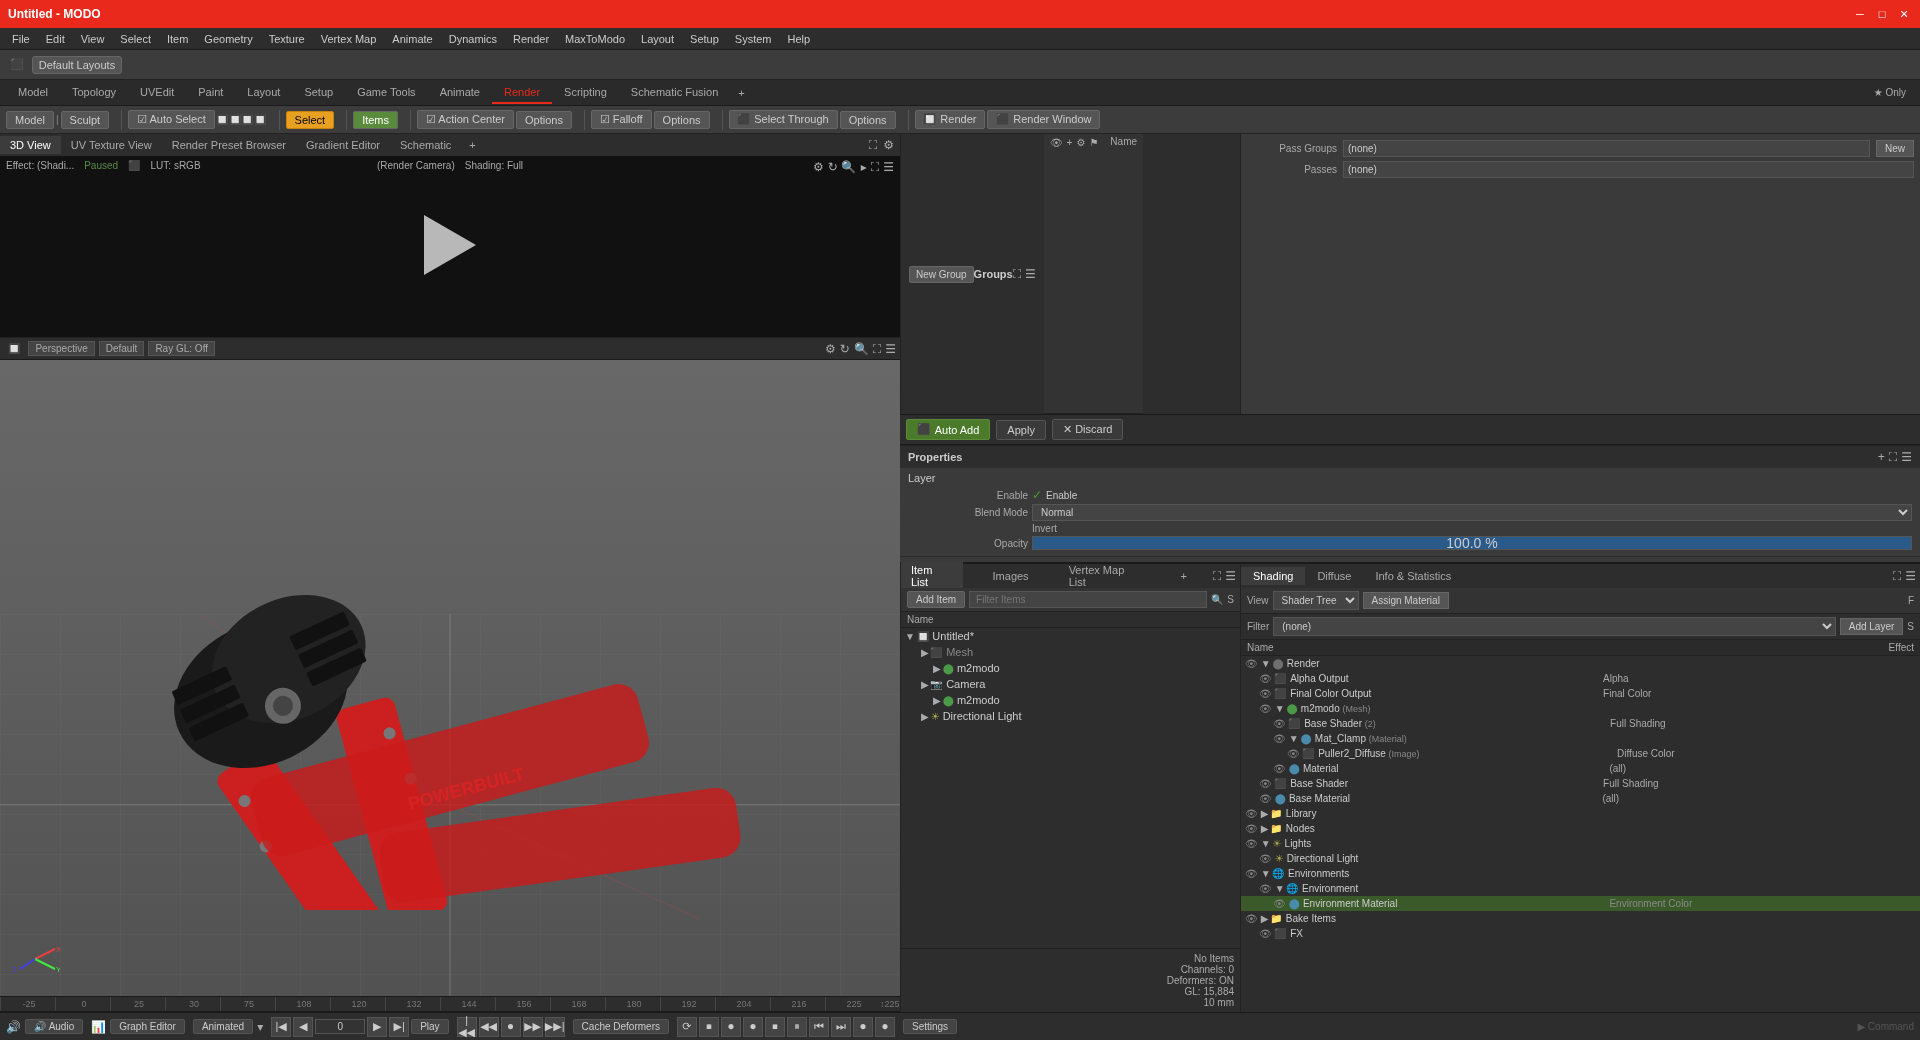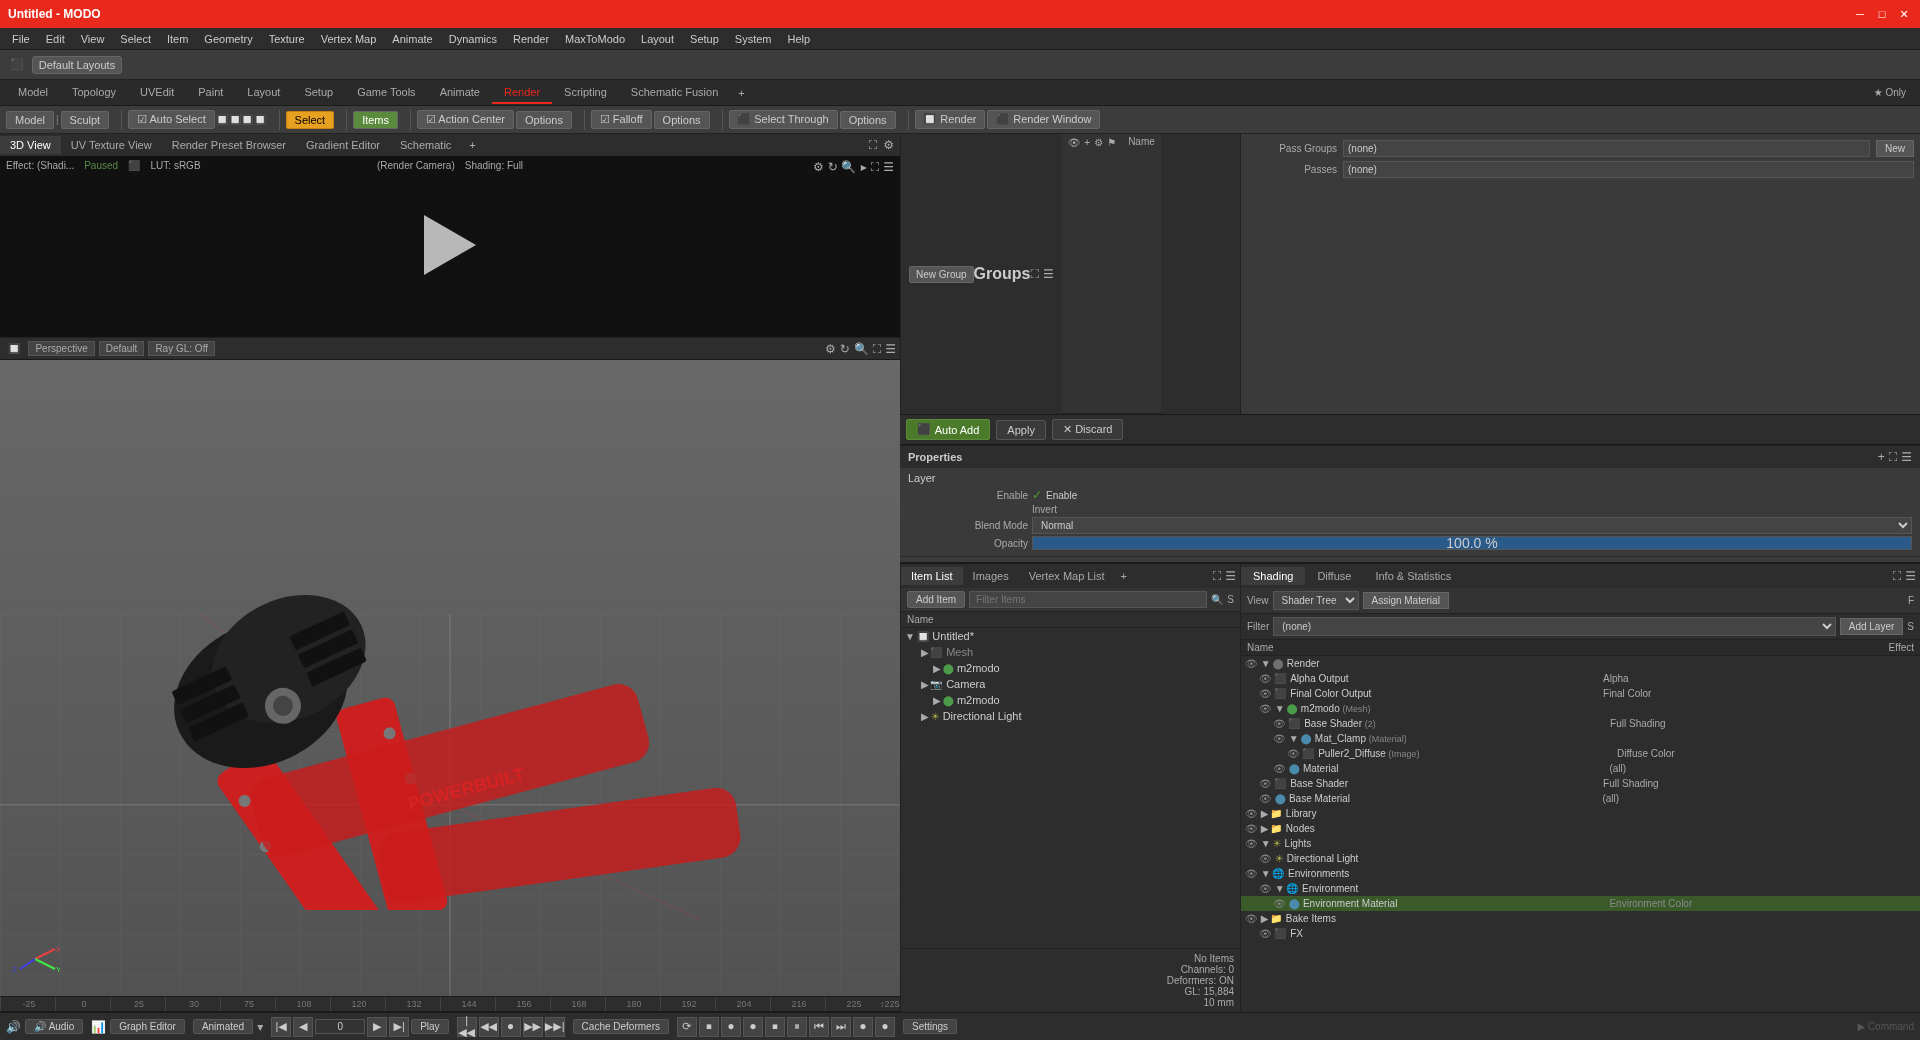--- a/index.html
+++ b/index.html
@@ -359,21 +359,21 @@
   </div>
 
   <div id="middle-right" style="display:flex;flex:1;flex-direction:column;">
 
     <div style="display:flex;height:280px;">
 
       <div id="groups-panel" style="width:340px;background:#3a3a3a;border-left:1px solid #222;display:flex;flex-direction:row;">
         <div id="groups-header" style="background:#2d2d2d;padding:4px 8px;display:flex;align-items:center;justify-content:space-between;">
           <button class="groups-tb-btn">New Group</button>
           <div style="flex:1;text-align:center;">
-            <span style="color:#ccc;font-size:16px;font-weight:bold;">Groups</span>
+            <span style="color:#ccc;font-size:11px;font-weight:bold;">Groups</span>
           </div>
           <div style="display:flex;gap:4px;">
             <span class="ctrl-icon">⛶</span>
             <span class="ctrl-icon">☰</span>
           </div>
         </div>
         <div style="display:flex;gap:4px;padding:3px 6px;background:#333;border-bottom:1px solid #222;">
           <span style="color:#aaa;font-size:10px;cursor:pointer;">👁</span>
           <span style="color:#aaa;font-size:10px;cursor:pointer;">+</span>
           <span style="color:#aaa;font-size:10px;cursor:pointer;">⚙</span>
@@ -420,49 +420,49 @@
       <div class="props-section">
         <div class="props-section-title">Layer</div>
         <div class="prop-row">
           <span class="prop-label">Enable</span>
           <span style="flex:1;display:flex;align-items:center;gap:4px;">
             <span style="color:#4a9a2a;font-size:12px;">✓</span>
             <span style="color:#ccc;font-size:10px;">Enable</span>
           </span>
         </div>
         <div class="prop-row">
-          <span class="prop-label"></span>
-          <span style="flex:1;color:#aaa;font-size:10px;">Invert</span>
-        </div>
-        <div class="prop-row">
           <span class="prop-label">Blend Mode</span>
           <select class="prop-dropdown">
             <option>Normal</option>
           </select>
+        </div>
+        <div class="prop-row">
+          <span class="prop-label"></span>
+          <span style="flex:1;color:#aaa;font-size:10px;">Invert</span>
         </div>
         <div class="prop-row">
           <span class="prop-label">Opacity</span>
           <div class="prop-slider" style="flex:1;position:relative;height:14px;background:#444;border:1px solid #555;">
             <div class="prop-slider-fill" style="width:100%;background:#2a5a8a;"></div>
             <div class="prop-slider-text">100.0 %</div>
           </div>
         </div>
       </div>
 
       <div class="props-section">
         <div class="props-section-title">Environment Material</div>
 
       </div>
 
     </div>
 
     <div style="display:flex;height:450px;border-top:1px solid #1a1a1a;">
 
       <div id="item-list-panel" style="width:340px;background:#3a3a3a;border-left:1px solid #222;display:flex;flex-direction:column;">
-        <div id="item-list-tabs" style="background:#2d2d2d;display:flex;align-items:center;height:24px;">
+        <div id="item-list-tabs" style="background:#2d2d2d;display:flex;align-items:center;height:24px;gap:20px;">
           <div class="item-list-tab active">Item List</div>
           <div class="item-list-tab">Images</div>
           <div class="item-list-tab">Vertex Map List</div>
           <div class="tab-plus">+</div>
           <div style="margin-left:auto;display:flex;gap:4px;padding-right:4px;">
             <span class="ctrl-icon">⛶</span>
             <span class="ctrl-icon">☰</span>
           </div>
         </div>
         <div id="item-list-toolbar" style="display:flex;align-items:center;padding:3px 6px;gap:4px;background:#333;border-bottom:1px solid #222;">

